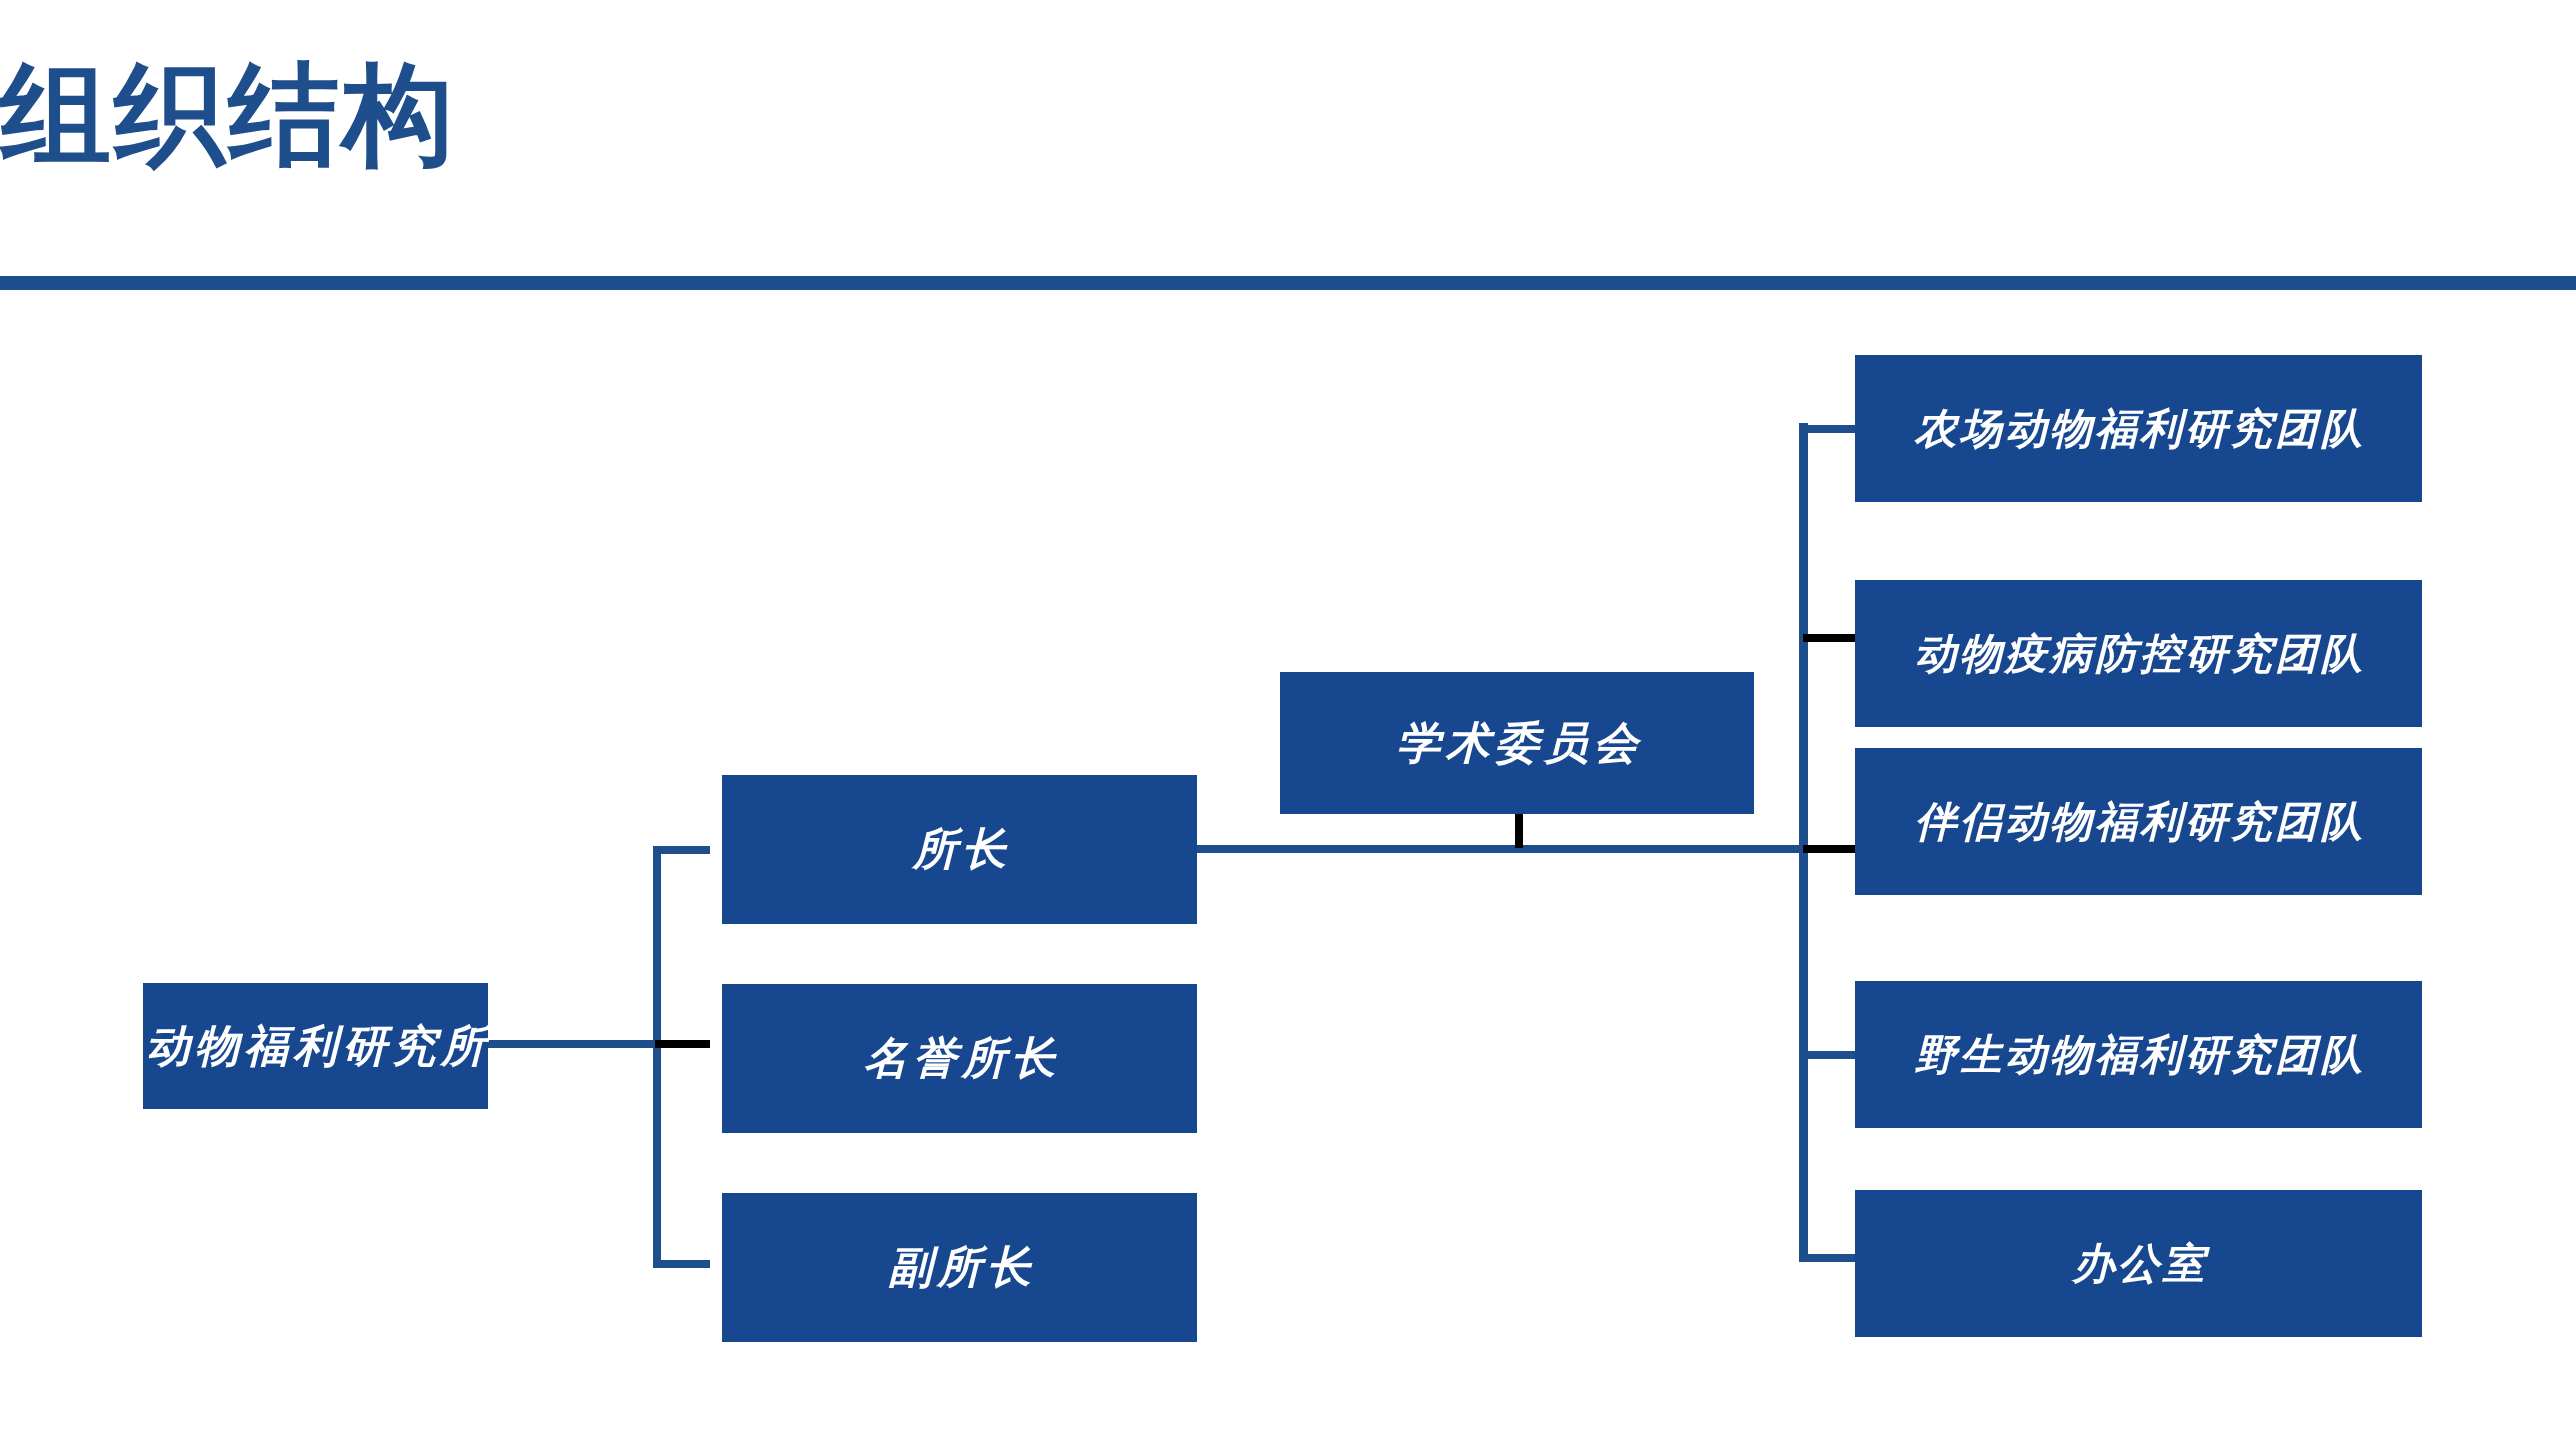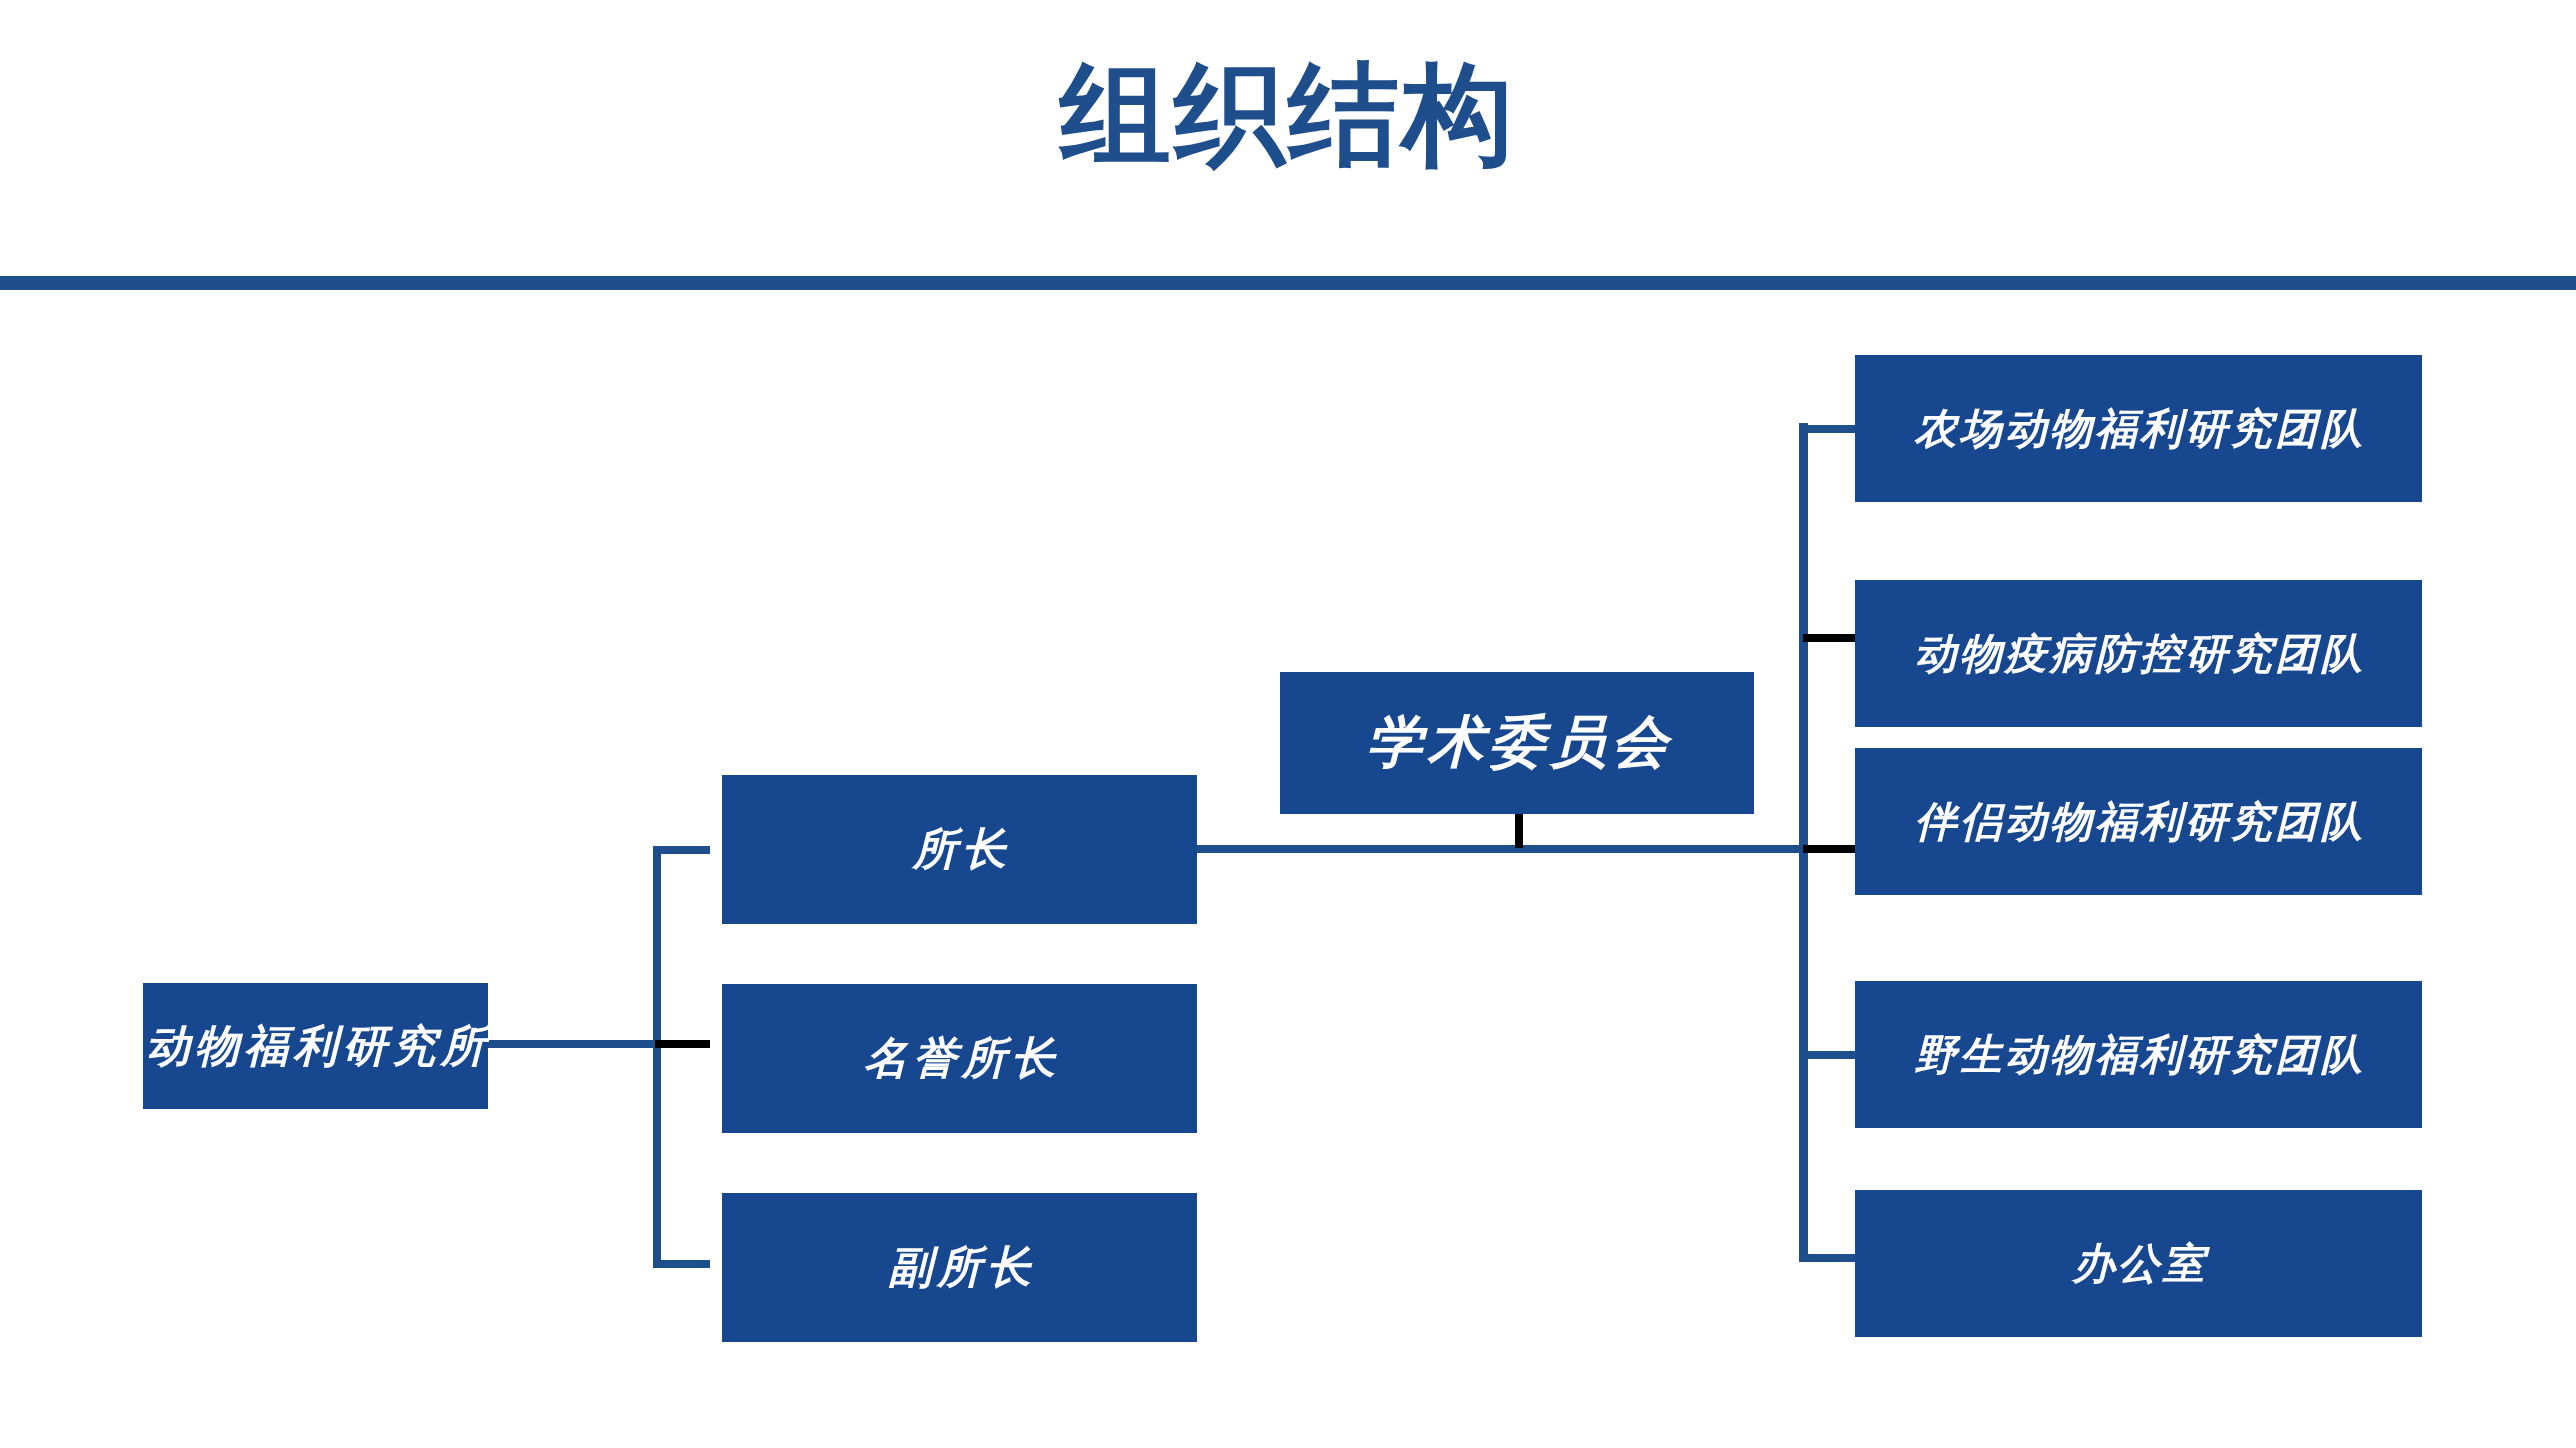--- a/index.html
+++ b/index.html
@@ -15,21 +15,21 @@
     overflow: hidden;
     font-family: "Liberation Serif", "DejaVu Serif", serif;
   }
 
   
   #title {
     position: absolute;
     left: 0;
     top: 57px;
     width: 2576px;
-    text-align: center;
+    text-align: left;
     font-family: "Liberation Sans", "DejaVu Sans", sans-serif;
     font-weight: bold;
     font-size: 111px;
     letter-spacing: 3.1px;
     color: #1F4E8C;
     line-height: 1.05;
     white-space: nowrap;
   }
 
   #title-rule {
@@ -59,21 +59,21 @@
     padding: 0 7.2px;
     white-space: nowrap;
   }
 
   .node-root   { left: 143px;  top: 983px; width: 345px;  height: 126px; font-size: 44px; }
   .node-mid    { left: 706px;               width: 475px;  height: 149px; font-size: 44px; margin-left: 16px; }
   .node-mid-1  { top: 775px; }
   .node-mid-2  { top: 984px; }
   .node-mid-3  { top: 1193px; }
 
-  .node-comm   { left: 1280px; top: 672px; width: 474px;  height: 142px; font-size: 56px; }
+  .node-comm   { left: 1280px; top: 672px; width: 474px;  height: 142px; font-size: 44px; }
 
   .node-right  { left: 1855px;               width: 567px; height: 147px; font-size: 42px;
                  letter-spacing: 3.1px; text-indent: 3.1px; }
   .node-r1     { top: 355px; font-style: italic;  }
   .node-r2     { top: 580px; }
   .node-r3     { top: 748px; }
   .node-r4     { top: 981px; }
   .node-r5     { top: 1190px; }
 
   

